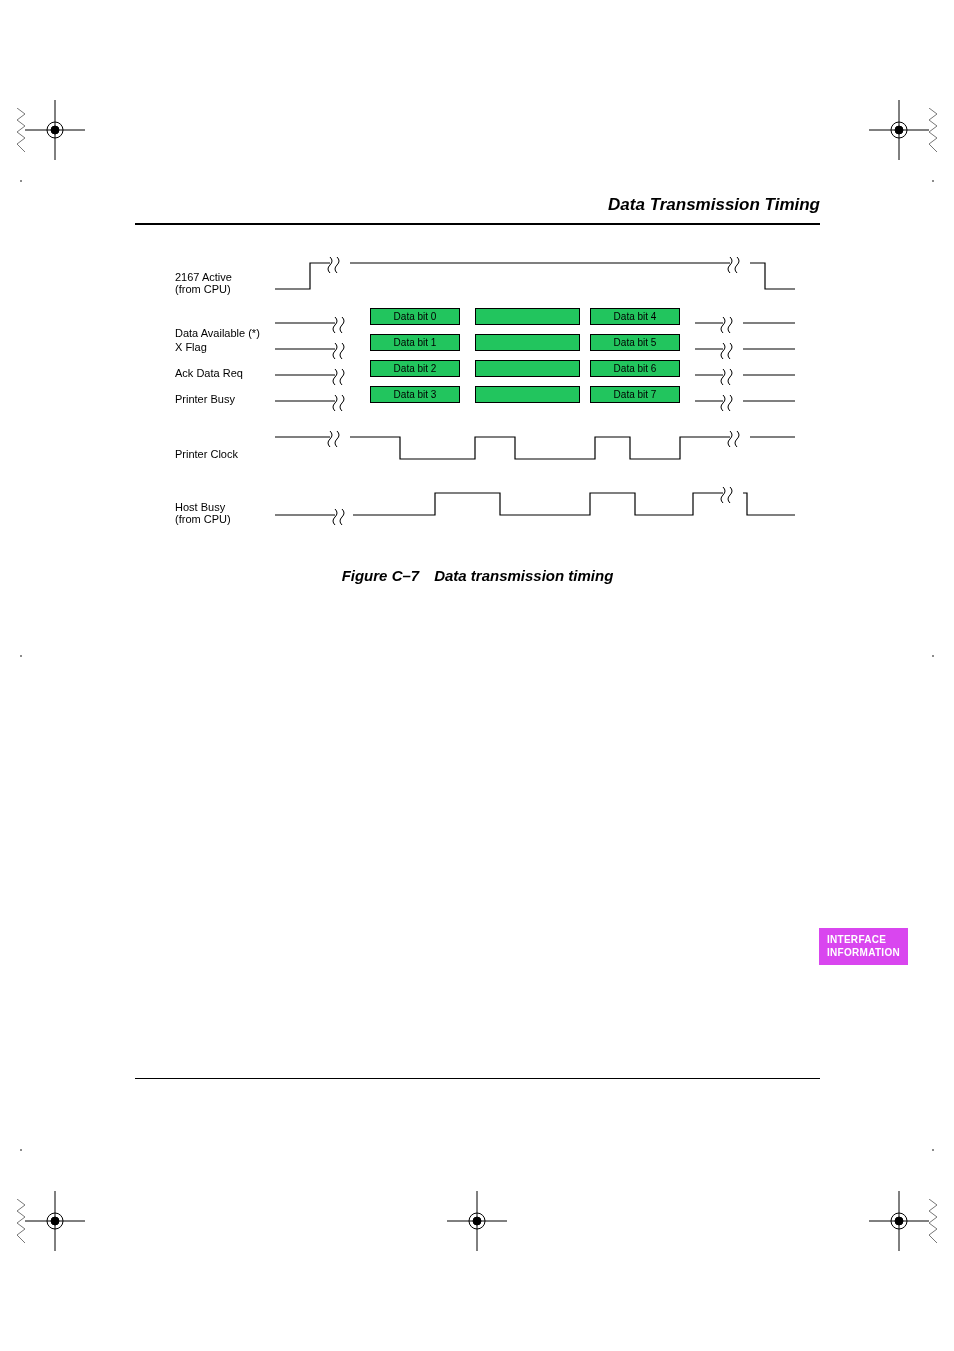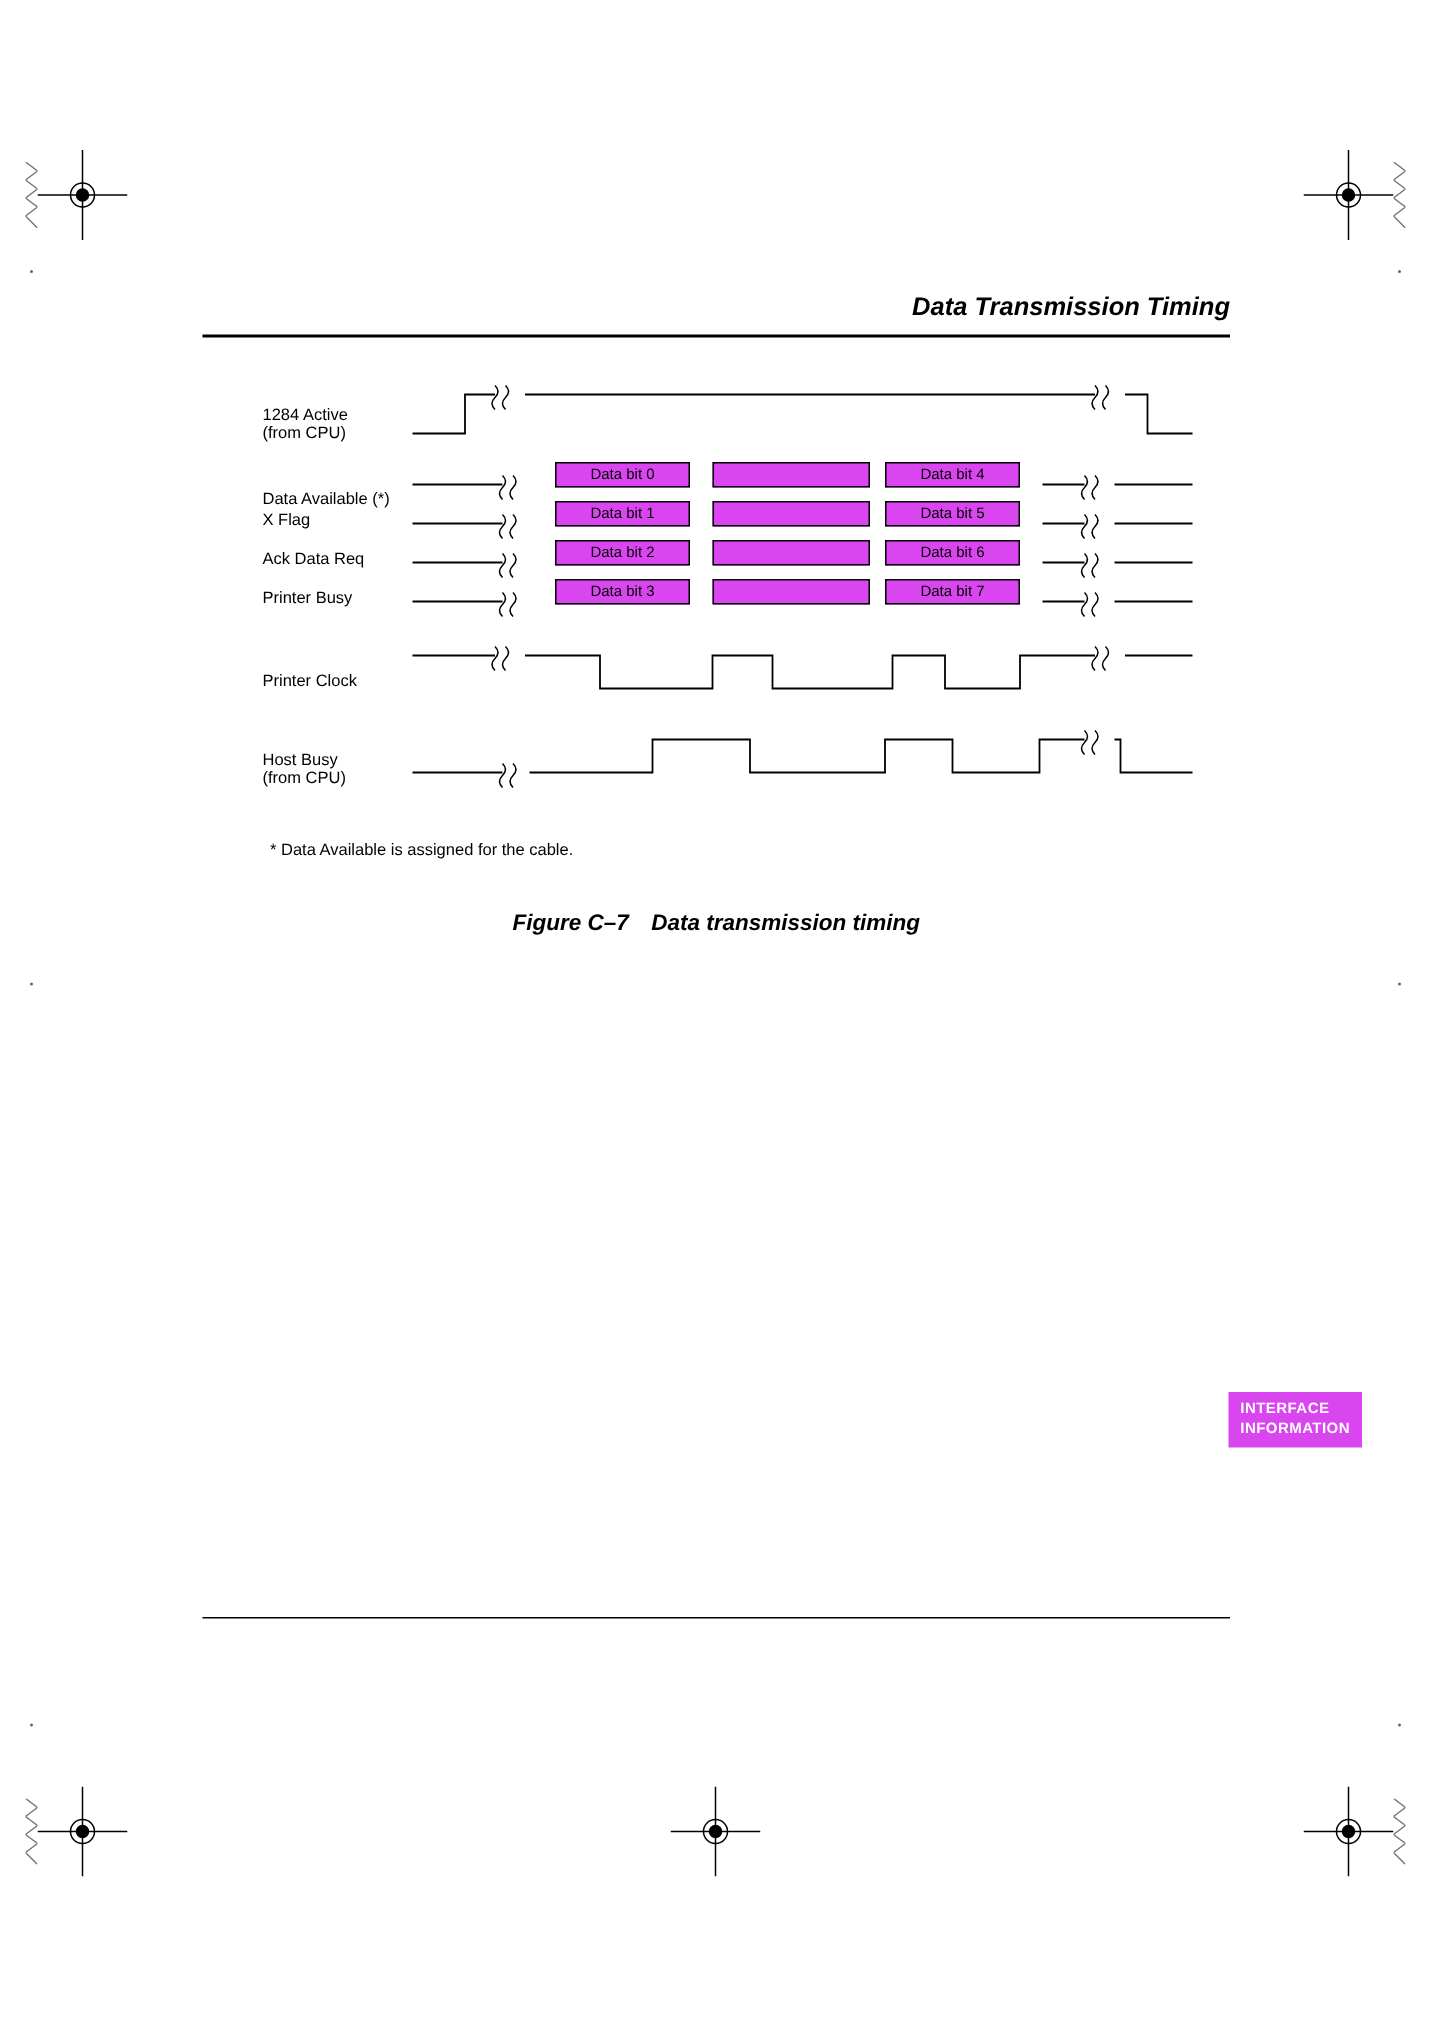--- a/index.html
+++ b/index.html
@@ -14,21 +14,21 @@
   .content { position: absolute; left: 135px; top: 195px; width: 685px; }
 
   .running-head { text-align: right; font-style: italic; font-weight: bold; font-size: 17px; margin-bottom: 8px; }
   .rule-thick { border-bottom: 2.5px solid #000; margin-bottom: 28px; }
 
   .para { font-family: Georgia, 'Times New Roman', serif; font-size: 18px; line-height: 1.35; margin-left: 185px; width: 500px; margin-bottom: 50px; }
 
   
   .diagram { position: relative; width: 640px; height: 280px; margin-left: 40px; }
   .sig-label { position: absolute; font-size: 11px; font-family: Arial, Helvetica, sans-serif; }
-  .data-box { position: absolute; border: 1px solid #000; font-size: 10px; text-align: center; padding: 2px 0; background: #d946ef; }
+  .data-box { position: absolute; border: 1px solid #000; font-size: 10px; text-align: center; padding: 2px 0; background: #22c55e; }
 
   .footnote { font-size: 11px; margin-left: 45px; margin-top: 28px; }
 
   .figcap { text-align: center; font-style: italic; font-weight: bold; font-size: 15px; margin-top: 34px; }
 
   .sidebar-tab { position: absolute; right: 46px; top: 928px; background: #d946ef; color: #fff; font-size: 10px; font-weight: bold; padding: 6px 8px; line-height: 1.25; letter-spacing: .3px; }
 
   .footer-rule { position: absolute; left: 135px; width: 685px; border-top: 1px solid #000; }
   .footer { position: absolute; left: 135px; width: 685px; display: flex; justify-content: space-between; font-style: italic; font-size: 17px; }
 
@@ -120,21 +120,21 @@
   <div class="dot" style="right:20px; bottom:200px;"></div>
 
   <div class="content">
     <div class="running-head">Data Transmission Timing</div>
     <div class="rule-thick"></div>
 
 
     <div class="diagram">
 
       <div class="sig-label" style="left:0; top:18px;">
-        <span>1284 Active</span><br>
+        <span>2167 Active</span><br>
         <span>(from CPU)</span>
       </div>
       <div class="sig-label" style="left:0; top:62px;margin-top:12px;">Data Available (*)</div>
       <div class="sig-label" style="left:0; top:88px;">X Flag</div>
       <div class="sig-label" style="left:0; top:114px;">Ack Data Req</div>
       <div class="sig-label" style="left:0; top:140px;">Printer Busy</div>
       <div class="sig-label" style="left:0; top:195px;">Printer Clock</div>
       <div class="sig-label" style="left:0; top:248px;">
         <span>Host Busy</span><br>
         <span>(from CPU)</span>
@@ -186,21 +186,20 @@
       <div class="data-box" style="left:300px; top:81px; width:105px; height:17px;"></div>
       <div class="data-box" style="left:300px; top:107px; width:105px; height:17px;"></div>
       <div class="data-box" style="left:300px; top:133px; width:105px; height:17px;"></div>
 
       <div class="data-box" style="left:415px; top:55px; width:90px;">Data bit 4</div>
       <div class="data-box" style="left:415px; top:81px; width:90px;">Data bit 5</div>
       <div class="data-box" style="left:415px; top:107px; width:90px;">Data bit 6</div>
       <div class="data-box" style="left:415px; top:133px; width:90px;">Data bit 7</div>
     </div>
 
-    <div class="footnote">* Data Available is assigned for the cable.</div>
     <div class="figcap">Figure C–7 Data transmission timing</div>
   </div>
 
   <div class="sidebar-tab">
     <span>INTERFACE</span><br>
     <span>INFORMATION</span>
   </div>
 
   <div class="footer-rule" style="top:1078px;"></div>
 

